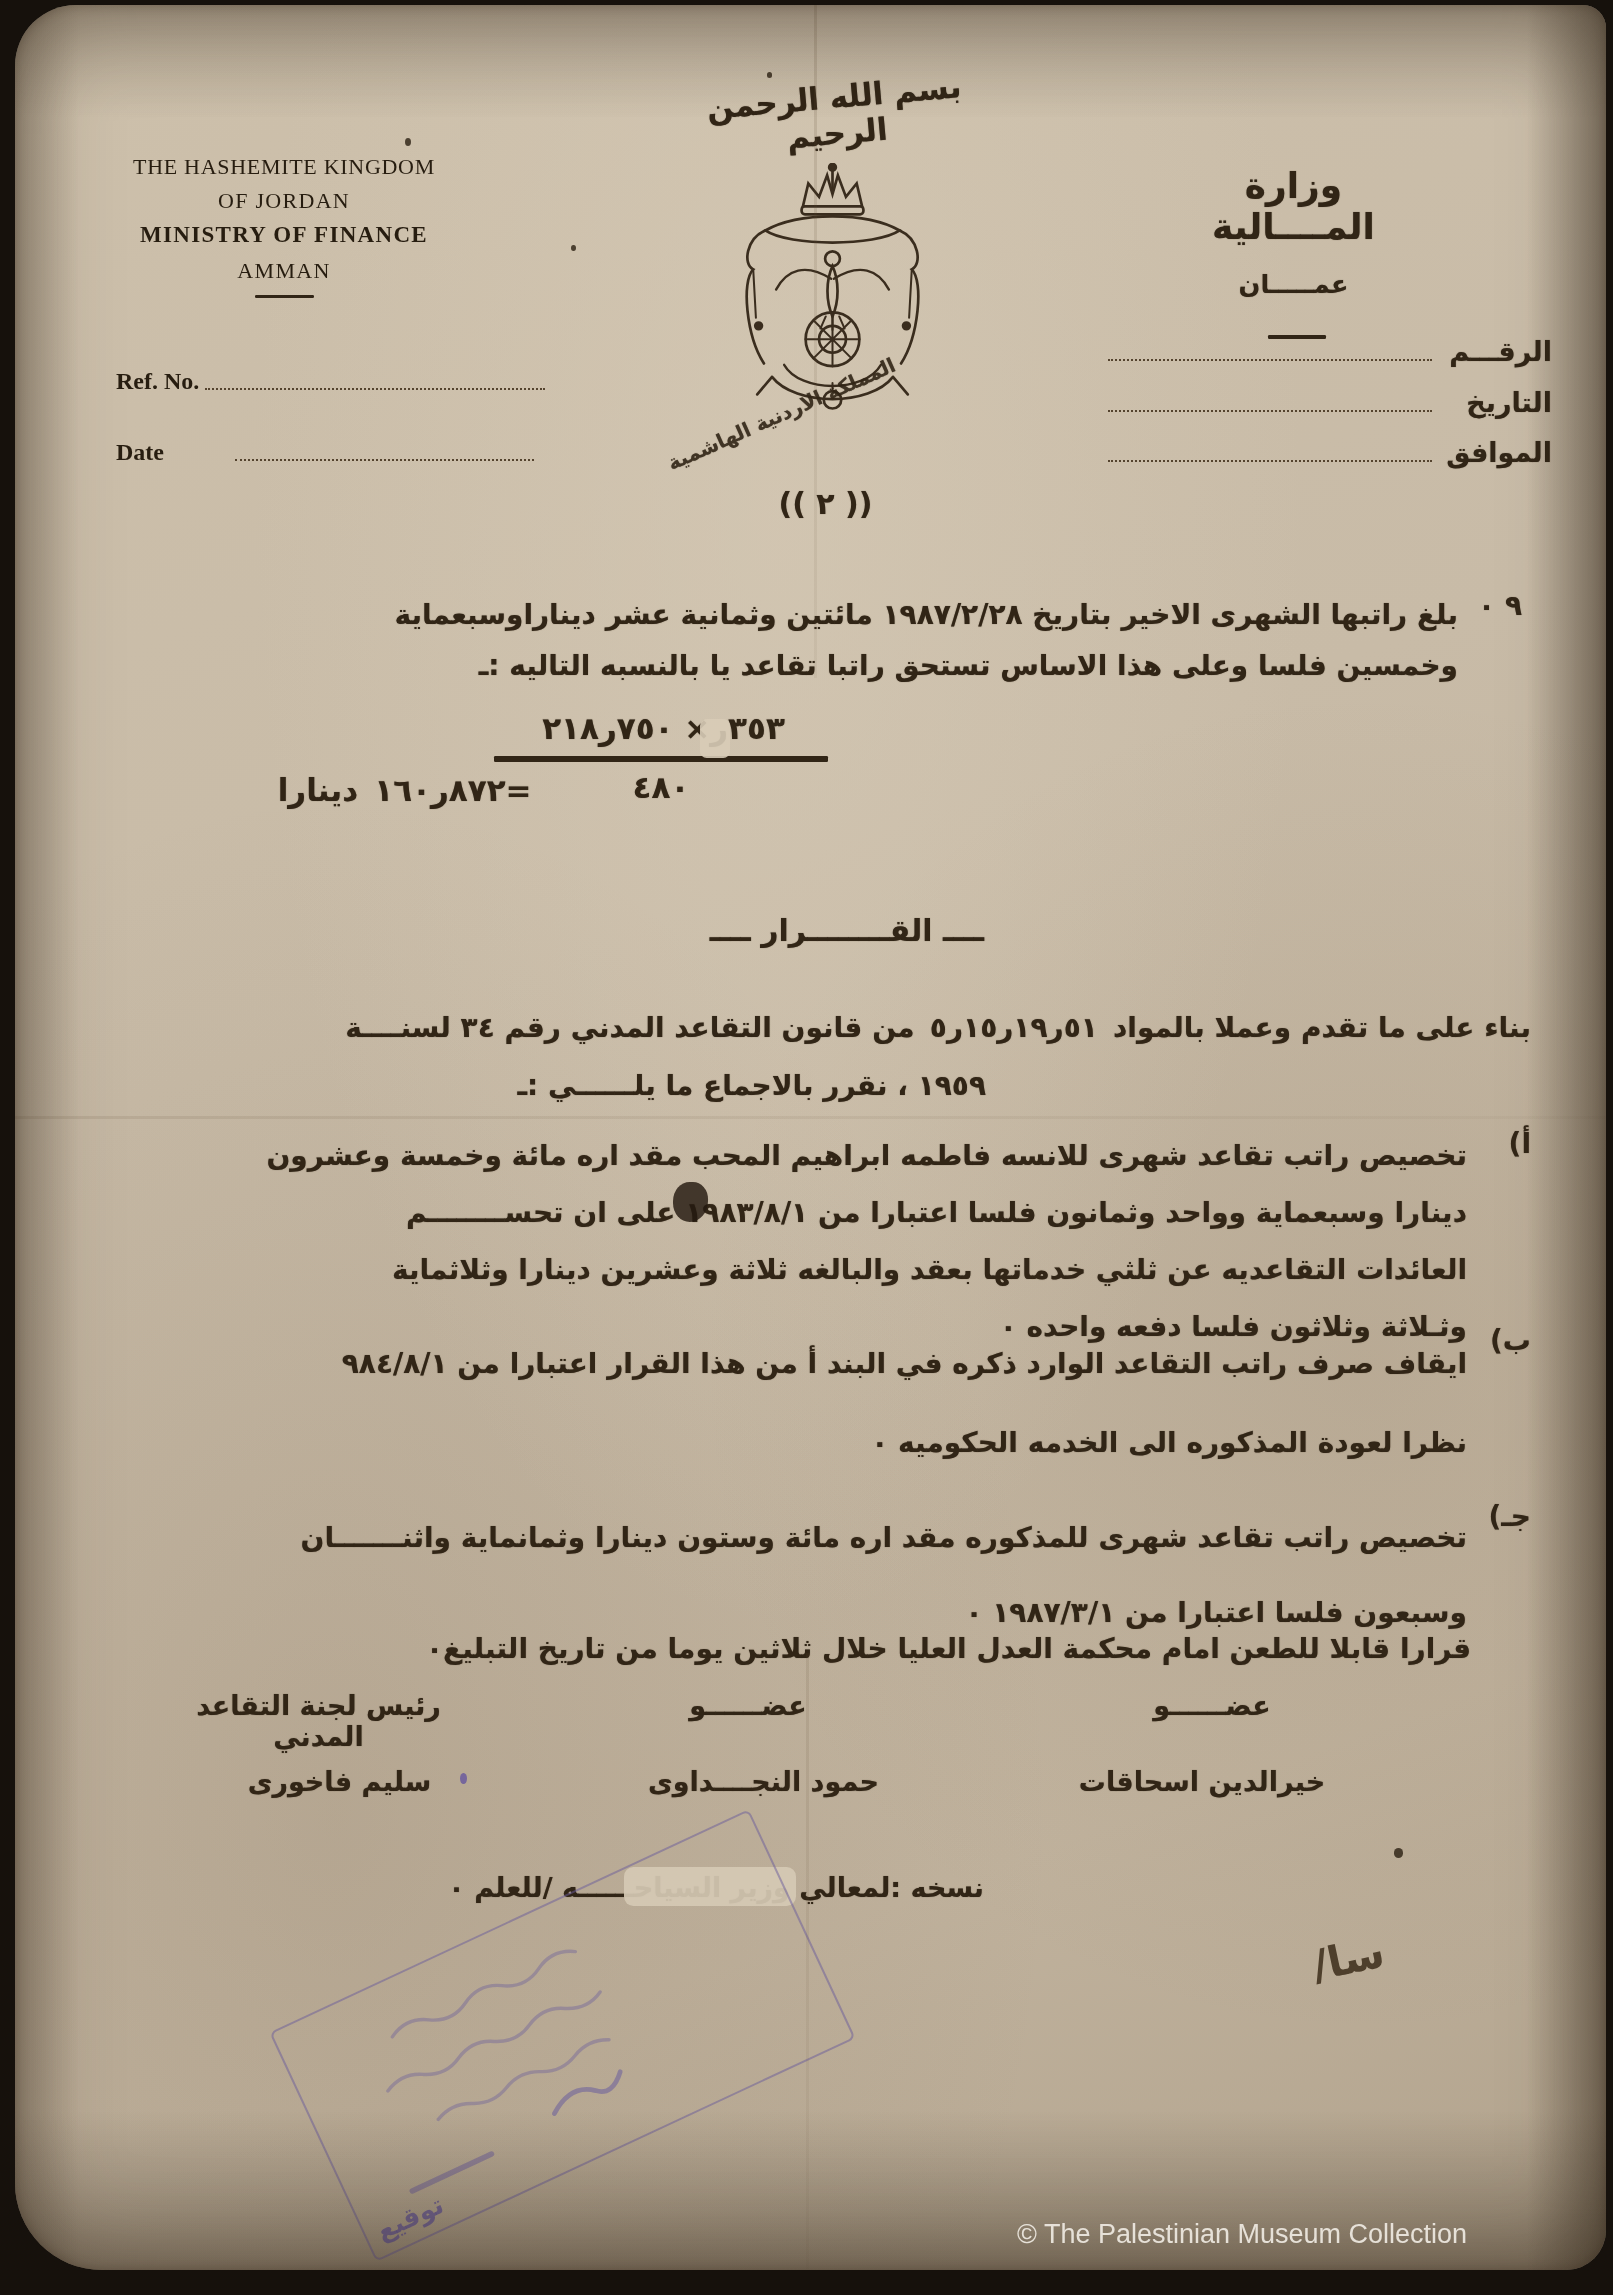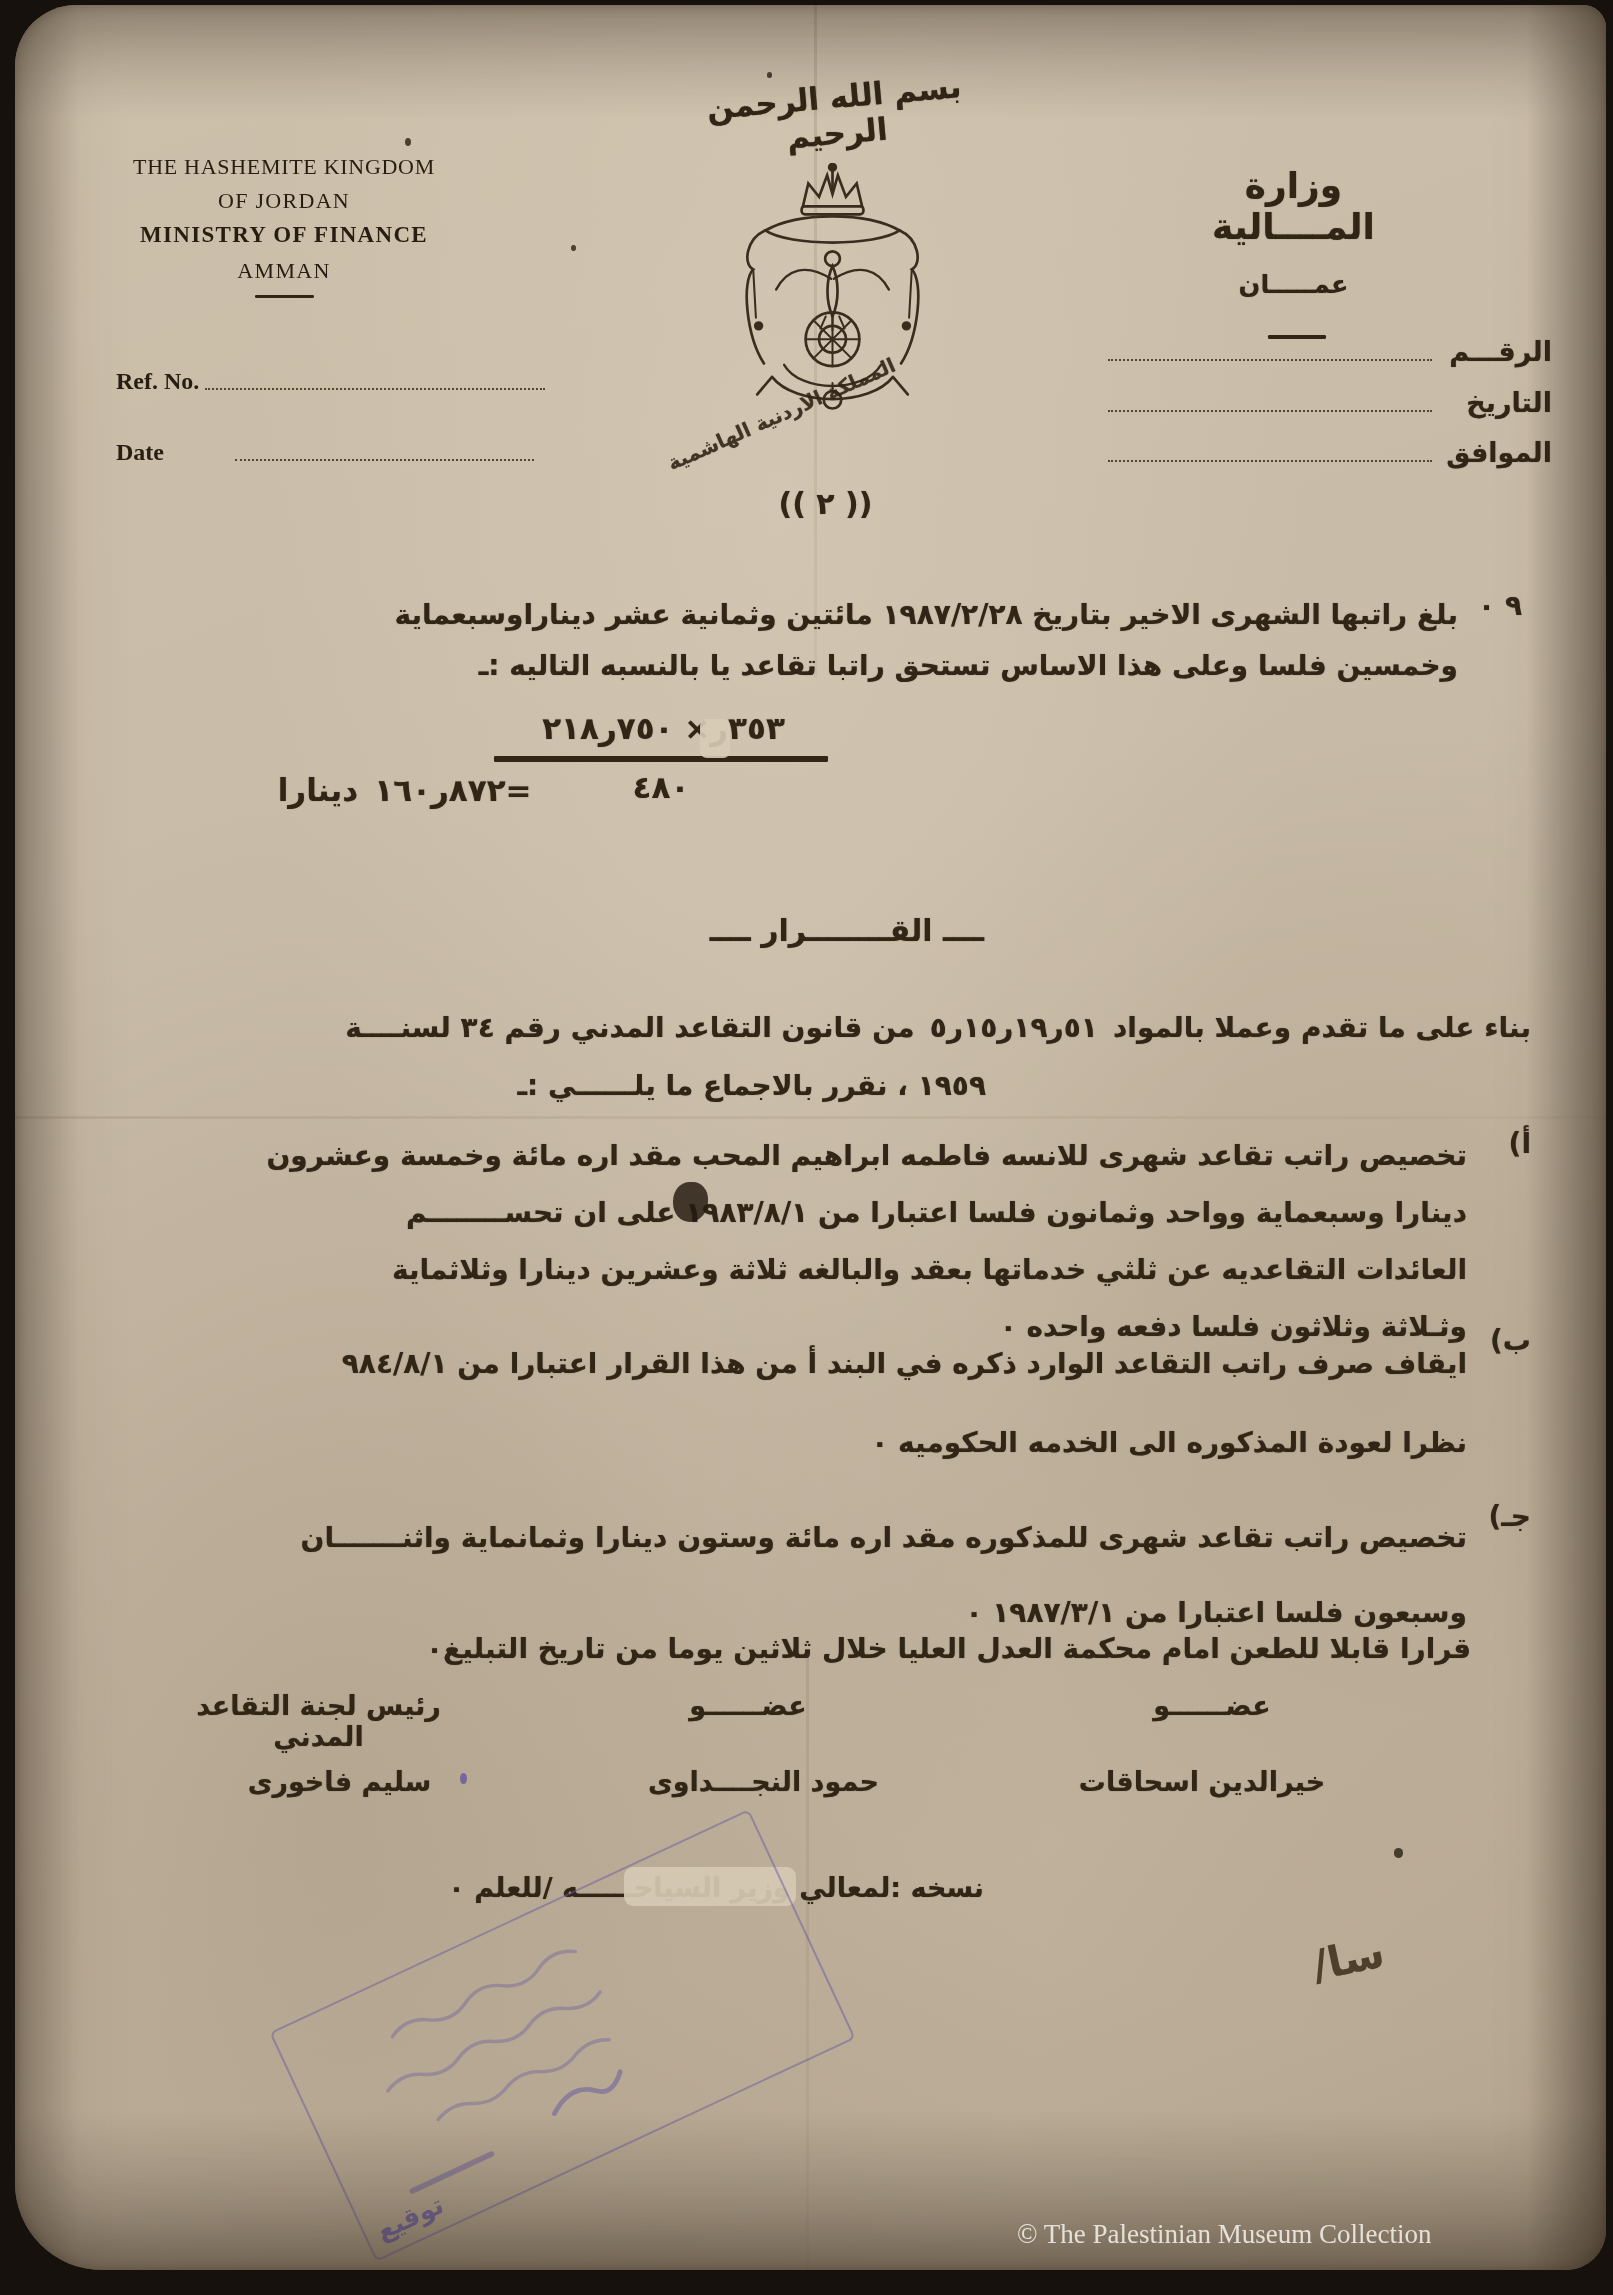--- a/index.html
+++ b/index.html
@@ -201,14 +201,14 @@
   <div class="crease-h" style="left:0;top:1111px;width:1591px;opacity:.8;"></div>
   <div class="speck" style="left:390px;top:133px;width:6px;height:8px;"></div>
   <div class="speck" style="left:556px;top:240px;width:4.7px;height:6px;"></div>
   <div class="speck" style="left:752px;top:67px;width:5.4px;height:5.4px;"></div>
   <div class="speck" style="left:1379px;top:1843px;width:9.4px;height:9.4px;"></div>
   <div class="speck" style="left:925px;top:2282px;width:0;height:0;"></div>
 
   <div class="overlay"></div>
 </div>
 
-<div id="watermark" class="abs" style="left:1017px;top:2219px;width:585px;font-size:27px;font-family:Liberation Serif, serif;">© The Palestinian Museum Collection</div>
+<div id="watermark" class="abs" style="left:1017px;top:2219px;width:585px;font-size:27px;">© The Palestinian Museum Collection</div>
 
 
 </body></html>

